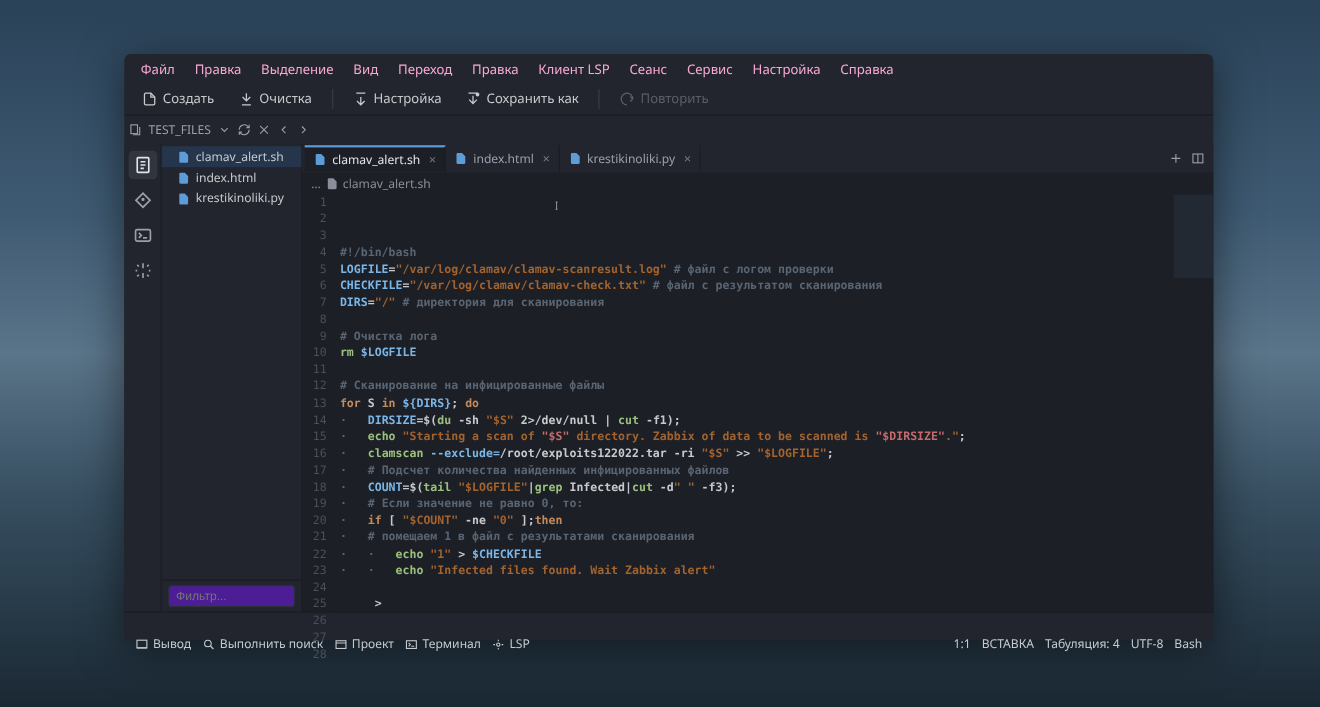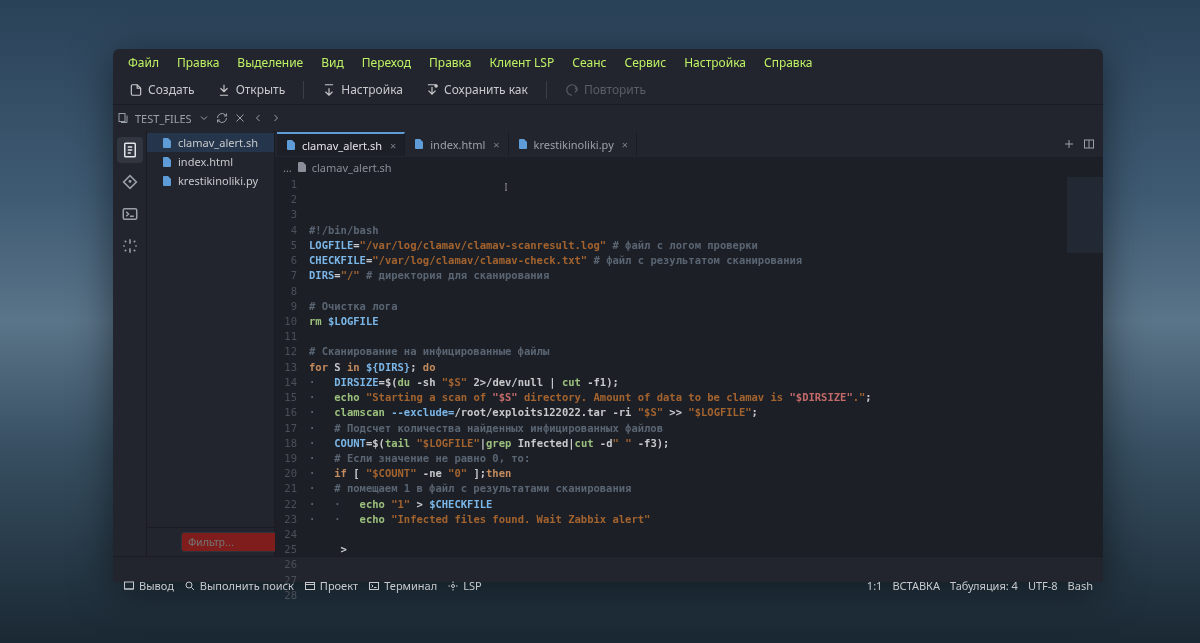--- a/index.html
+++ b/index.html
@@ -35,21 +35,21 @@
 .titlebar .title { flex: 1; text-align: center; }
 .titlebar .icon { width: 14px; height: 14px; margin-right: 6px; }
 .win-controls { display: flex; gap: 14px; }
 .win-btn { width: 12px; height: 12px; display:flex; align-items:center; justify-content:center; color:#9aa0aa; cursor:pointer; }
 .menubar {
   height: 26px;
   display: flex;
   align-items: center;
   padding: 0 8px;
   gap: 4px;
-  color: #bef264;
+  color: #f9a8d4;
   font-size: 12px;
 }
 .menubar span { padding: 3px 7px; cursor: pointer; }
 .toolbar {
   height: 30px;
   display: flex;
   align-items: center;
   padding: 0 8px;
   gap: 6px;
   border-bottom: 1px solid #1a1c22;
@@ -102,28 +102,27 @@
   cursor: pointer;
 }
 .tree-item.active { background: #2c5a8a55; }
 .file-icon { width: 12px; height: 12px; color: #5e9cd8; flex-shrink:0; }
 .filter-box {
   padding: 4px 6px;
   border-top: 1px solid #1a1c22;
 }
 .filter-box input {
   width: 100%;
-  background: #7f1d1d;
+  background: #4c1d95;
   border: 1px solid #2e323b;
   border-radius: 3px;
   padding: 3px 6px;
   color: #9aa0aa;
   font-size: 11px;
   outline: none;
-  margin-left: 28px;
 }
 
 .sidebar-tabs-row {
   height: 26px;
   display: flex;
   align-items: center;
   padding: 0 4px;
   gap: 6px;
   color: #9aa0aa;
   font-size: 11px;
@@ -252,21 +251,21 @@
       <svg class="tool-icon" viewBox="0 0 24 24" fill="none" stroke="#c7c9cc" stroke-width="2">
           <path d="M14 3H6a2 2 0 00-2 2v14a2 2 0 002 2h12a2 2 0 002-2V9l-6-6z"></path>
           <path d="M14 3v6h6"></path>
         </svg>
       <span>Создать</span>
     </div>
     <div class="tool-btn">
       <svg class="tool-icon" viewBox="0 0 24 24" fill="none" stroke="#c7c9cc" stroke-width="2">
           <path d="M12 3v12M6 9l6 6 6-6M5 21h14"></path>
         </svg>
-      <span>Открыть</span>
+      <span>Очистка</span>
     </div>
     <div class="tool-sep"></div>
     <div class="tool-btn">
       <svg class="tool-icon" viewBox="0 0 24 24" fill="none" stroke="#c7c9cc" stroke-width="2">
           <path d="M12 21V9M6 15l6 6 6-6M5 3h14"></path>
         </svg>
       <span>Настройка</span>
     </div>
     <div class="tool-btn">
       <svg class="tool-icon" viewBox="0 0 24 24" fill="none" stroke="#c7c9cc" stroke-width="2">
@@ -439,21 +438,21 @@
 <span class="c-var">LOGFILE</span>=<span class="c-string">"/var/log/clamav/clamav-scanresult.log"</span> <span class="c-comment"># файл с логом проверки</span>
 <span class="c-var">CHECKFILE</span>=<span class="c-string">"/var/log/clamav/clamav-check.txt"</span> <span class="c-comment"># файл с результатом сканирования</span>
 <span class="c-var">DIRS</span>=<span class="c-string">"/"</span> <span class="c-comment"># директория для сканирования</span>
 
 <span class="c-comment"># Очистка лога</span>
 <span class="c-cmd">rm</span> <span class="c-var">$LOGFILE</span>
 
 <span class="c-comment"># Сканирование на инфицированные файлы</span>
 <span class="c-kw">for</span> S <span class="c-kw">in</span> <span class="c-var">${DIRS}</span>; <span class="c-kw">do</span>
 <span class="c-comment">·</span>   <span class="c-var">DIRSIZE</span>=$(<span class="c-cmd">du</span> -sh <span class="c-string">"$S"</span> 2&gt;/dev/null | <span class="c-cmd">cut</span> -f1);
-<span class="c-comment">·</span>   <span class="c-cmd">echo</span> <span class="c-string">"Starting a scan of </span><span class="c-red">"$S"</span><span class="c-string"> directory. Amount of data to be clamav is </span><span class="c-red">"$DIRSIZE"</span><span class="c-string">."</span>;
+<span class="c-comment">·</span>   <span class="c-cmd">echo</span> <span class="c-string">"Starting a scan of </span><span class="c-red">"$S"</span><span class="c-string"> directory. Zabbix of data to be scanned is </span><span class="c-red">"$DIRSIZE"</span><span class="c-string">."</span>;
 <span class="c-comment">·</span>   <span class="c-cmd">clamscan</span> <span class="c-var">--exclude=</span>/root/exploits122022.tar -ri <span class="c-string">"$S"</span> &gt;&gt; <span class="c-string">"$LOGFILE"</span>;
 <span class="c-comment">·</span>   <span class="c-comment"># Подсчет количества найденных инфицированных файлов</span>
 <span class="c-comment">·</span>   <span class="c-var">COUNT</span>=$(<span class="c-cmd">tail</span> <span class="c-string">"$LOGFILE"</span>|<span class="c-cmd">grep</span> Infected|<span class="c-cmd">cut</span> -d<span class="c-string">" "</span> -f3);
 <span class="c-comment">·</span>   <span class="c-comment"># Если значение не равно 0, то:</span>
 <span class="c-comment">·</span>   <span class="c-kw">if</span> [ <span class="c-string">"$COUNT"</span> -ne <span class="c-string">"0"</span> ];<span class="c-kw">then</span>
 <span class="c-comment">·</span>   <span class="c-comment"># помещаем 1 в файл с результатами сканирования</span>
 <span class="c-comment">·   ·</span>   <span class="c-cmd">echo</span> <span class="c-string">"1"</span> &gt; <span class="c-var">$CHECKFILE</span>
 <span class="c-comment">·   ·</span>   <span class="c-cmd">echo</span> <span class="c-string">"Infected files found. Wait Zabbix alert"</span>
     
      &gt; 

